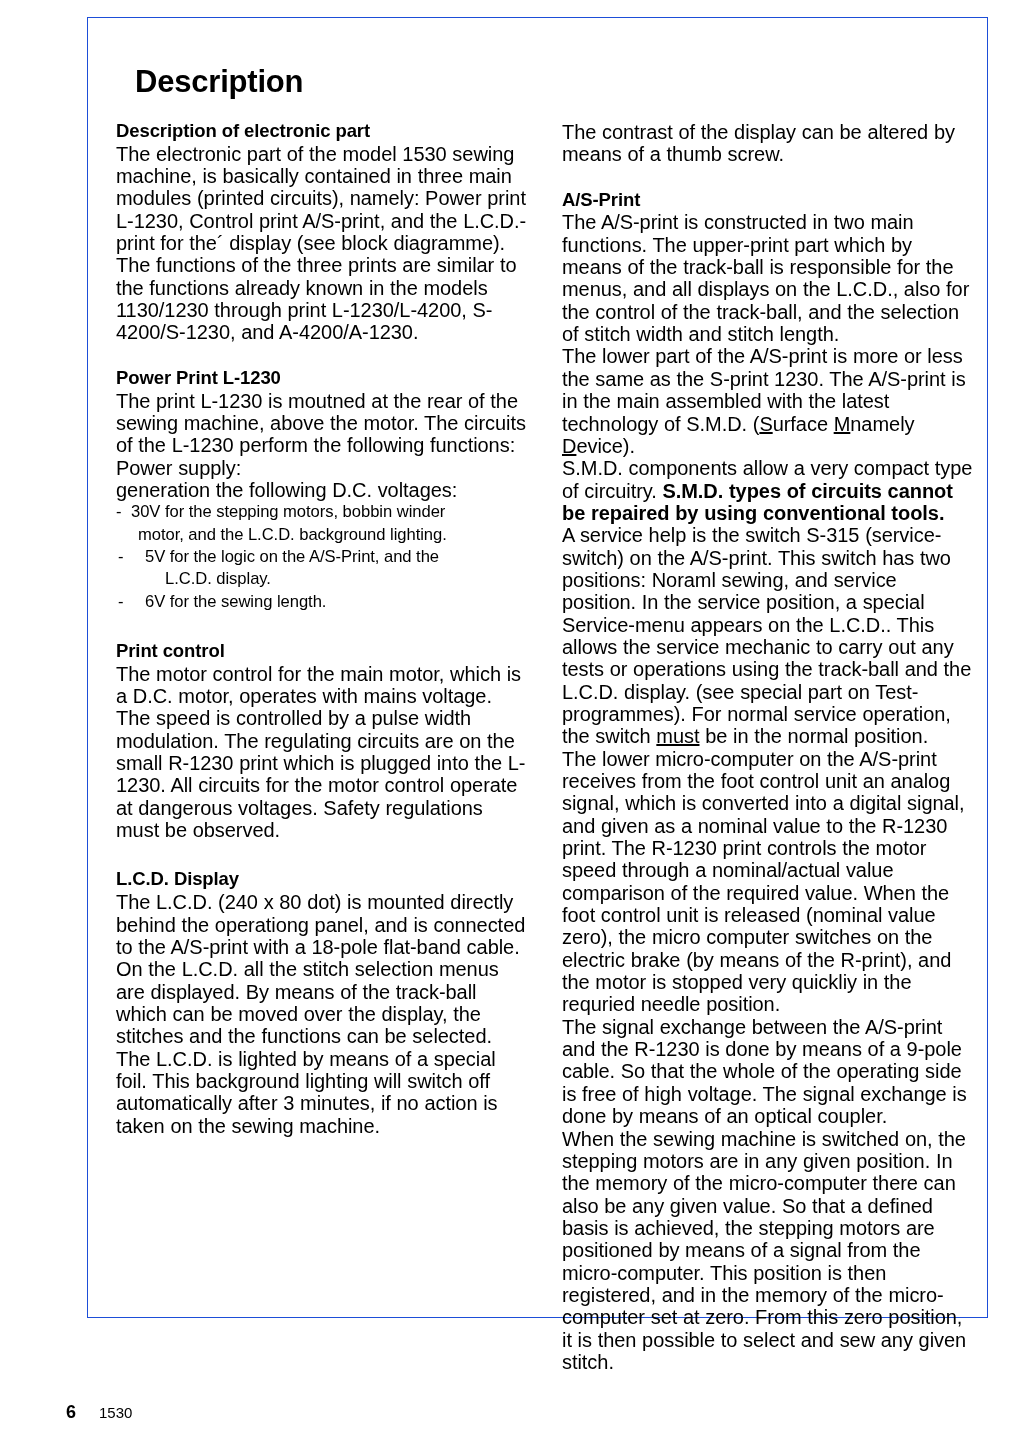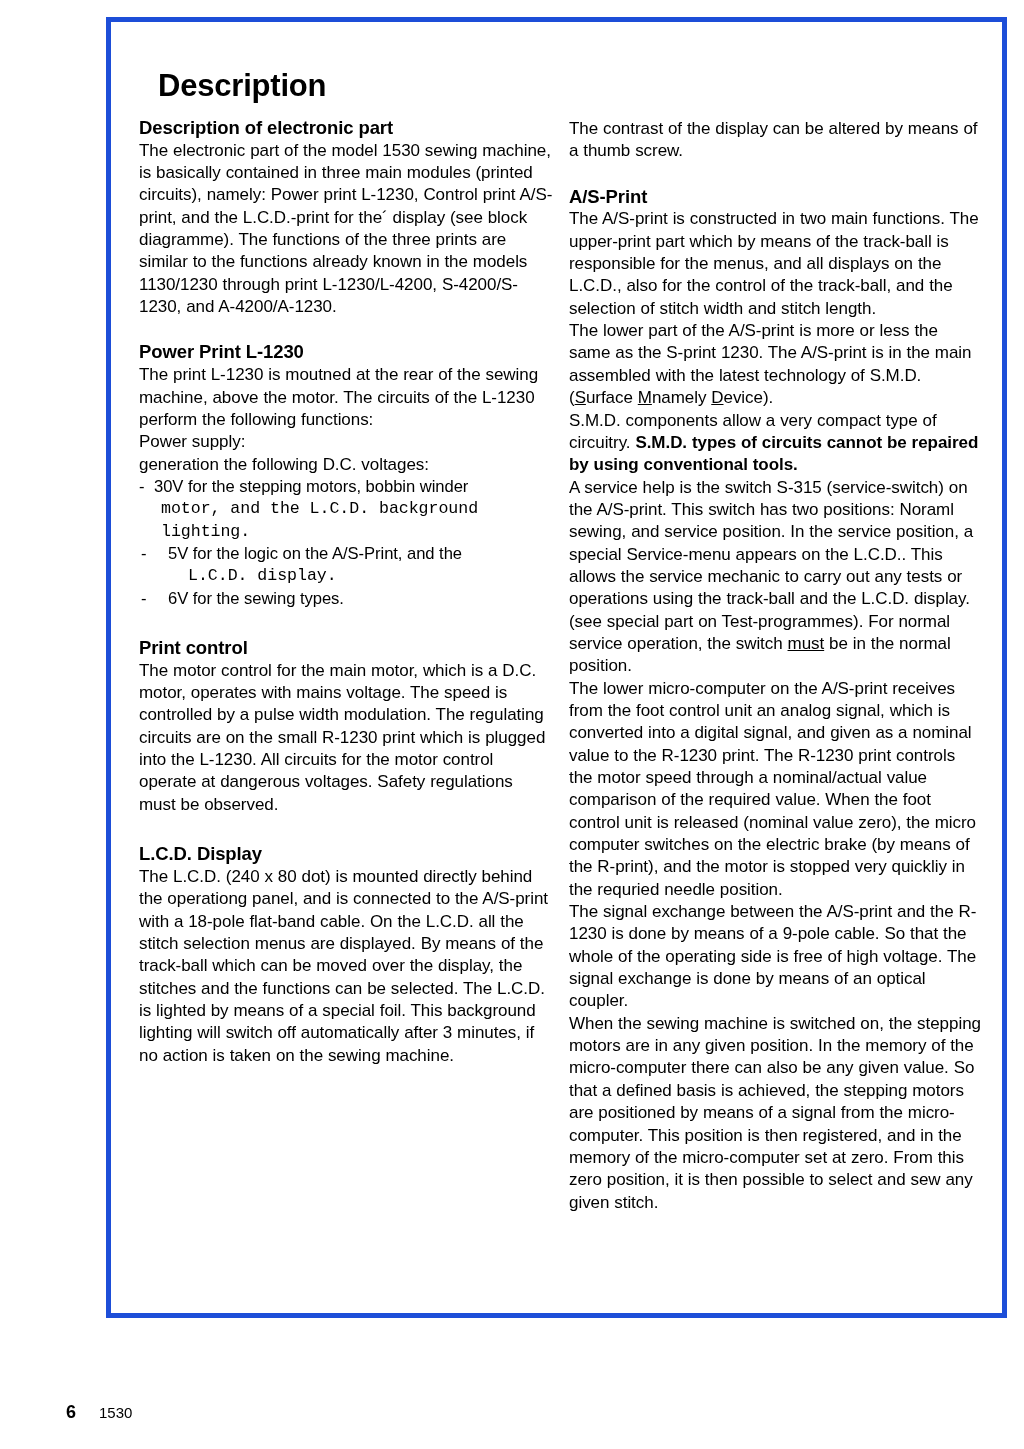--- a/index.html
+++ b/index.html
@@ -16,45 +16,44 @@
     overflow: hidden;
   }
 
   
   .page-frame {
     position: absolute;
     left: 87px;
     top: 17px;
     width: 901px;
     height: 1301px;
-    border: 5px solid #1d4ed8;
+    border: 1px solid #1d4ed8;
     box-sizing: border-box;
     background: #ffffff;
-    margin-left: 19px;
   }
 
   
   .chapter-title {
     position: absolute;
     left: 47px;
     top: 27px;
     font-size: 31px;
     font-weight: bold;
     letter-spacing: -0.2px;
     line-height: 1;
   }
 
   
   .columns {
     position: absolute;
     left: 28px;
-    top: 96px;
+    top: 103px;
     width: 845px;
     display: flex;
-    gap: 16px;
+    gap: 32px;
     align-items: flex-start;
   }
   .col {
     width: 414px;
     flex: 0 0 414px;
   }
 
   
   .sec-head {
     font-size: 18.5px;
@@ -64,21 +63,21 @@
     margin: 0 0 1px 0;
   }
   .sec-head.spaced-before {
     margin-top: 24px;
   }
   .sec-head.spaced-before-lg {
     margin-top: 28px;
   }
 
   p.body {
-    font-size: 17px;
+    font-size: 20px;
     line-height: 22.35px;
     margin: 0;
     letter-spacing: -0.05px;
     text-align: left;
     word-spacing: 0.2px;
   }
   p.body + p.body {
     margin-top: 0;
   }
   p.body.gap-before {
@@ -107,21 +106,20 @@
   
   .volt-list li.indented {
     padding-left: 29px;
   }
   .volt-list li.indented .dash {
     left: 2px;
   }
   .volt-list li .cont {
     display: block;
     padding-left: 7px;
-    font-family: Liberation Mono, monospace;
   }
   .volt-list li.indented .cont {
     padding-left: 20px;
   }
 
   .u { text-decoration: underline; }
   .b { font-weight: bold; }
 
   
   .footer {
@@ -165,21 +163,21 @@
       <ul class="volt-list">
         <li>
           <span class="dash">-</span><span>30V for the stepping motors, bobbin winder</span>
           <span class="cont">motor, and the L.C.D. background lighting.</span>
         </li>
         <li class="indented">
           <span class="dash">-</span><span>5V for the logic on the A/S-Print, and the</span>
           <span class="cont">L.C.D. display.</span>
         </li>
         <li class="indented">
-          <span class="dash">-</span><span>6V for the sewing types.</span>
+          <span class="dash">-</span><span>6V for the sewing length.</span>
         </li>
       </ul>
 
 
       <h2 class="sec-head spaced-before-lg">Print control</h2>
       <p class="body">The motor control for the main motor, which is a D.C. motor, operates with mains voltage. The speed is controlled by a pulse width modulation. The regulating circuits are on the small R-1230 print which is plugged into the L-1230. All circuits for the motor control operate at dangerous voltages. Safety regulations must be observed.</p>
 
       <h2 class="sec-head spaced-before-lg">L.C.D. Display</h2>
       <p class="body">The L.C.D. (240 x 80 dot) is mounted directly behind the operationg panel, and is connected to the A/S-print with a 18-pole flat-band cable. On the L.C.D. all the stitch selection menus are displayed. By means of the track-ball which can be moved over the display, the stitches and the functions can be selected. The L.C.D. is lighted by means of a special foil. This background lighting will switch off automatically after 3 minutes, if no action is taken on the sewing machine.</p>
     </div>

